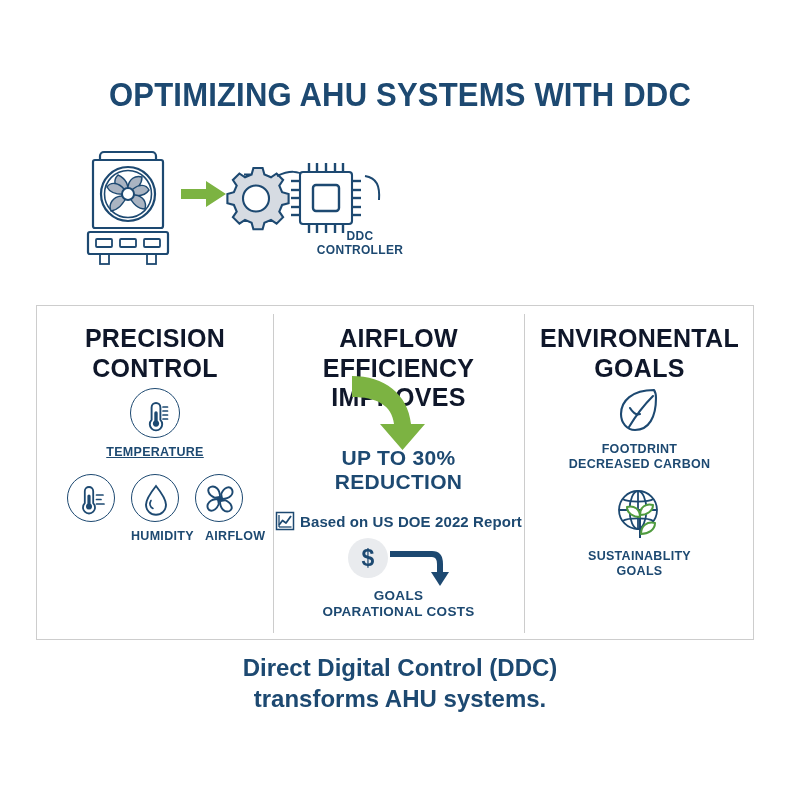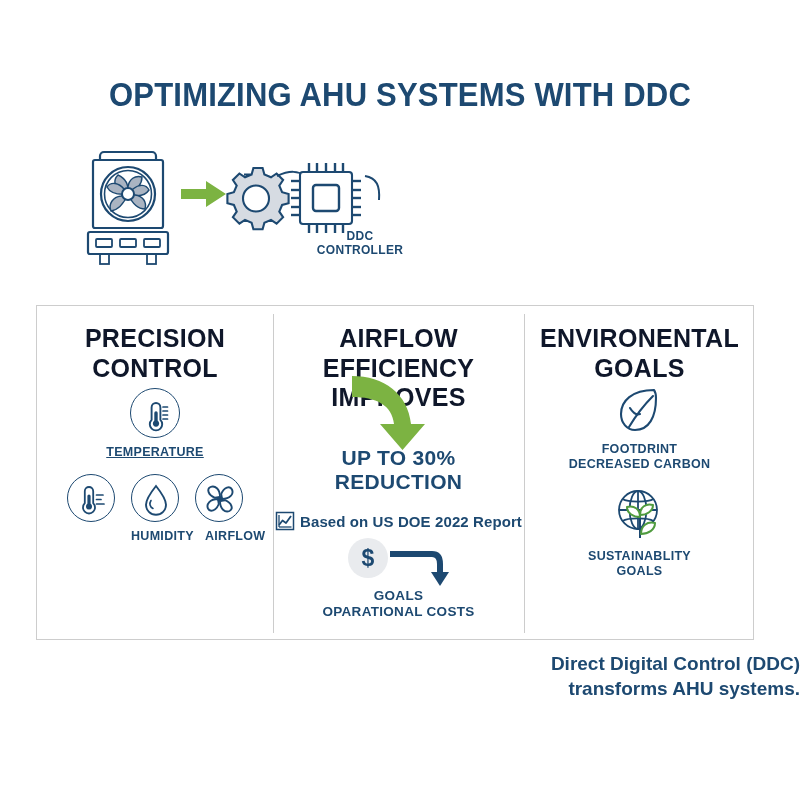--- a/index.html
+++ b/index.html
@@ -178,22 +178,22 @@
     font-family: "Liberation Sans Narrow", "Liberation Sans", sans-serif;
   }
   .elbow { position: absolute; left: 117px; top: 5px; }
 
   
   .footer {
     position: absolute;
     top: 652px;
     left: 0;
     width: 800px;
-    text-align: right;
-    font-size: 19px;
+    text-align: center;
+    font-size: 24px;
     font-weight: bold;
     line-height: 1.3;
     color: #1d4971;
     font-family: "Liberation Sans Narrow", "Liberation Sans", sans-serif;
   }
 </style>
 </head>
 <body>
 
 <div id="page">

